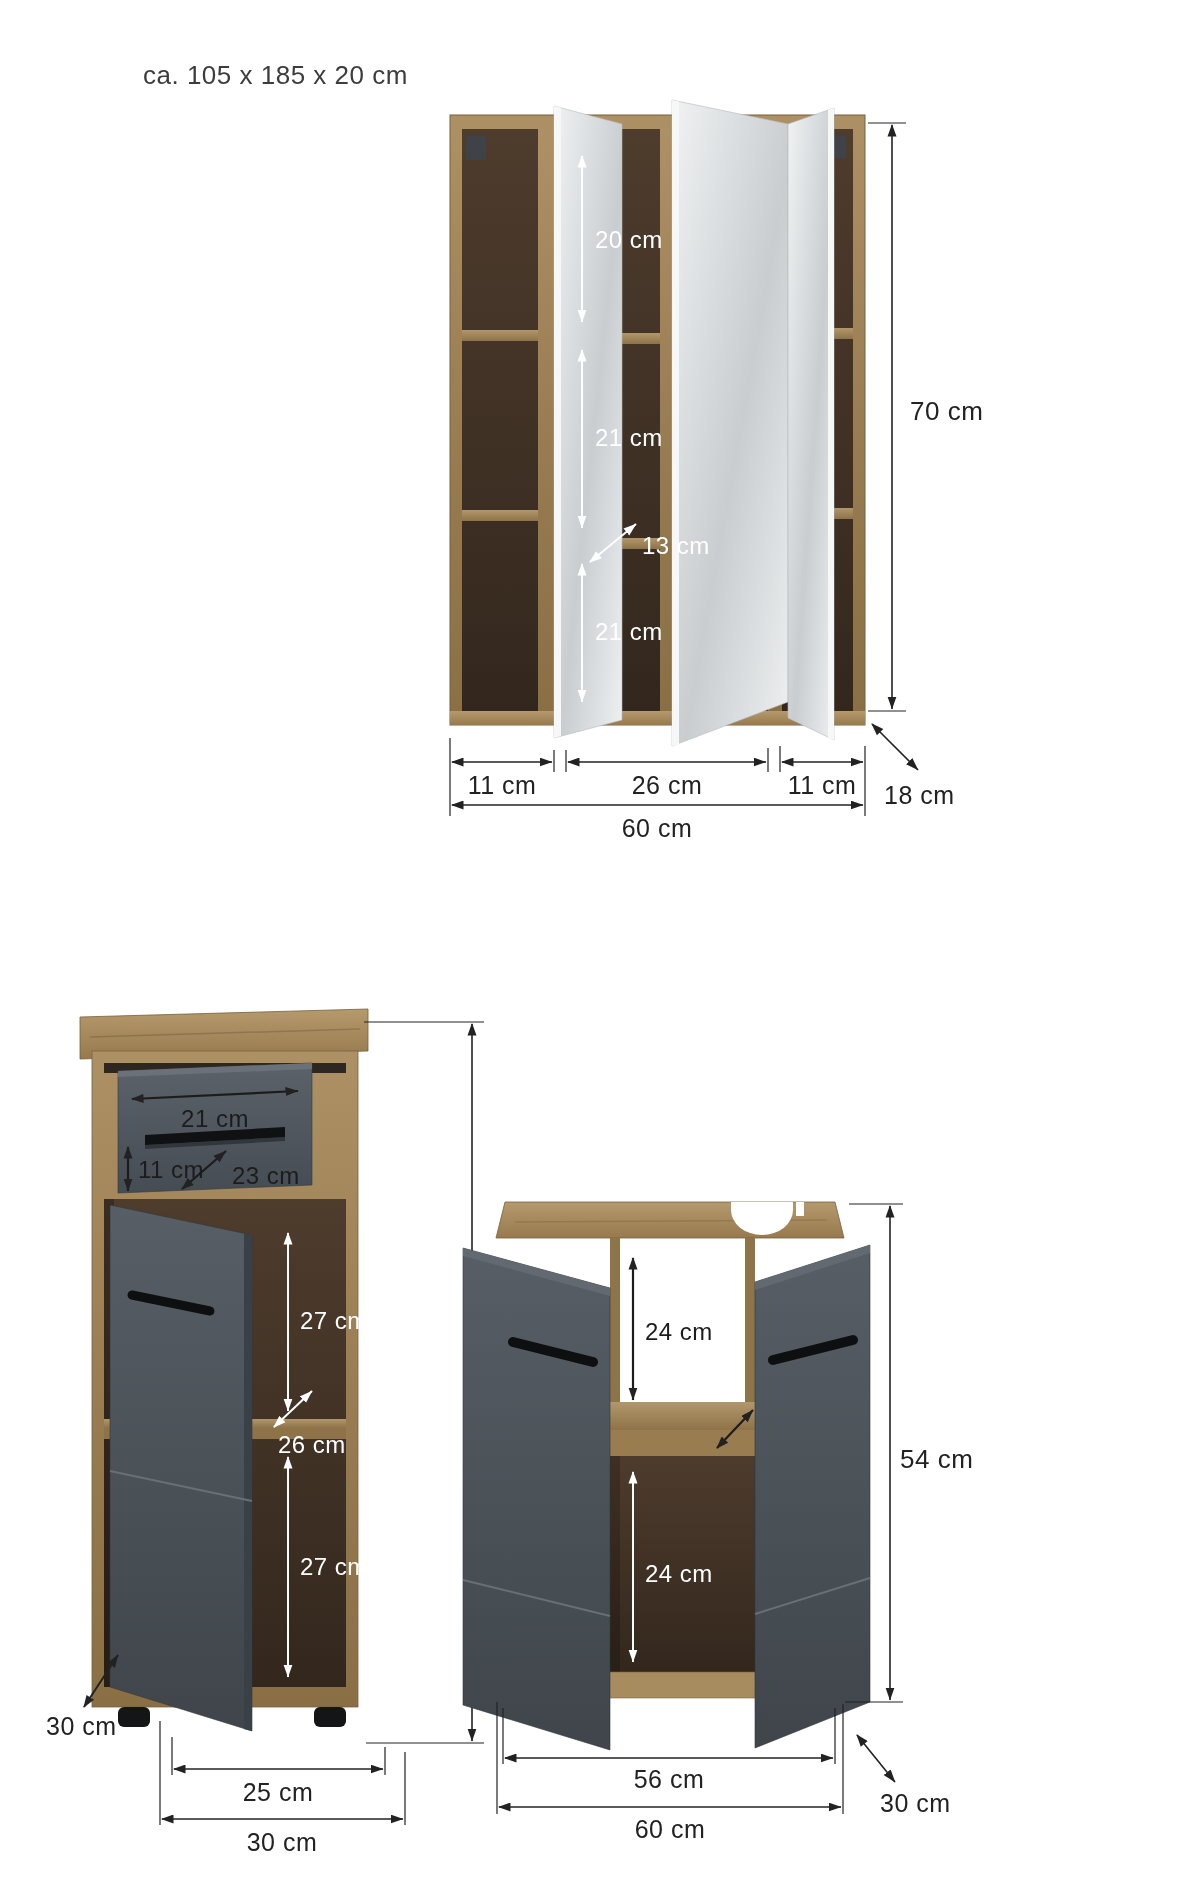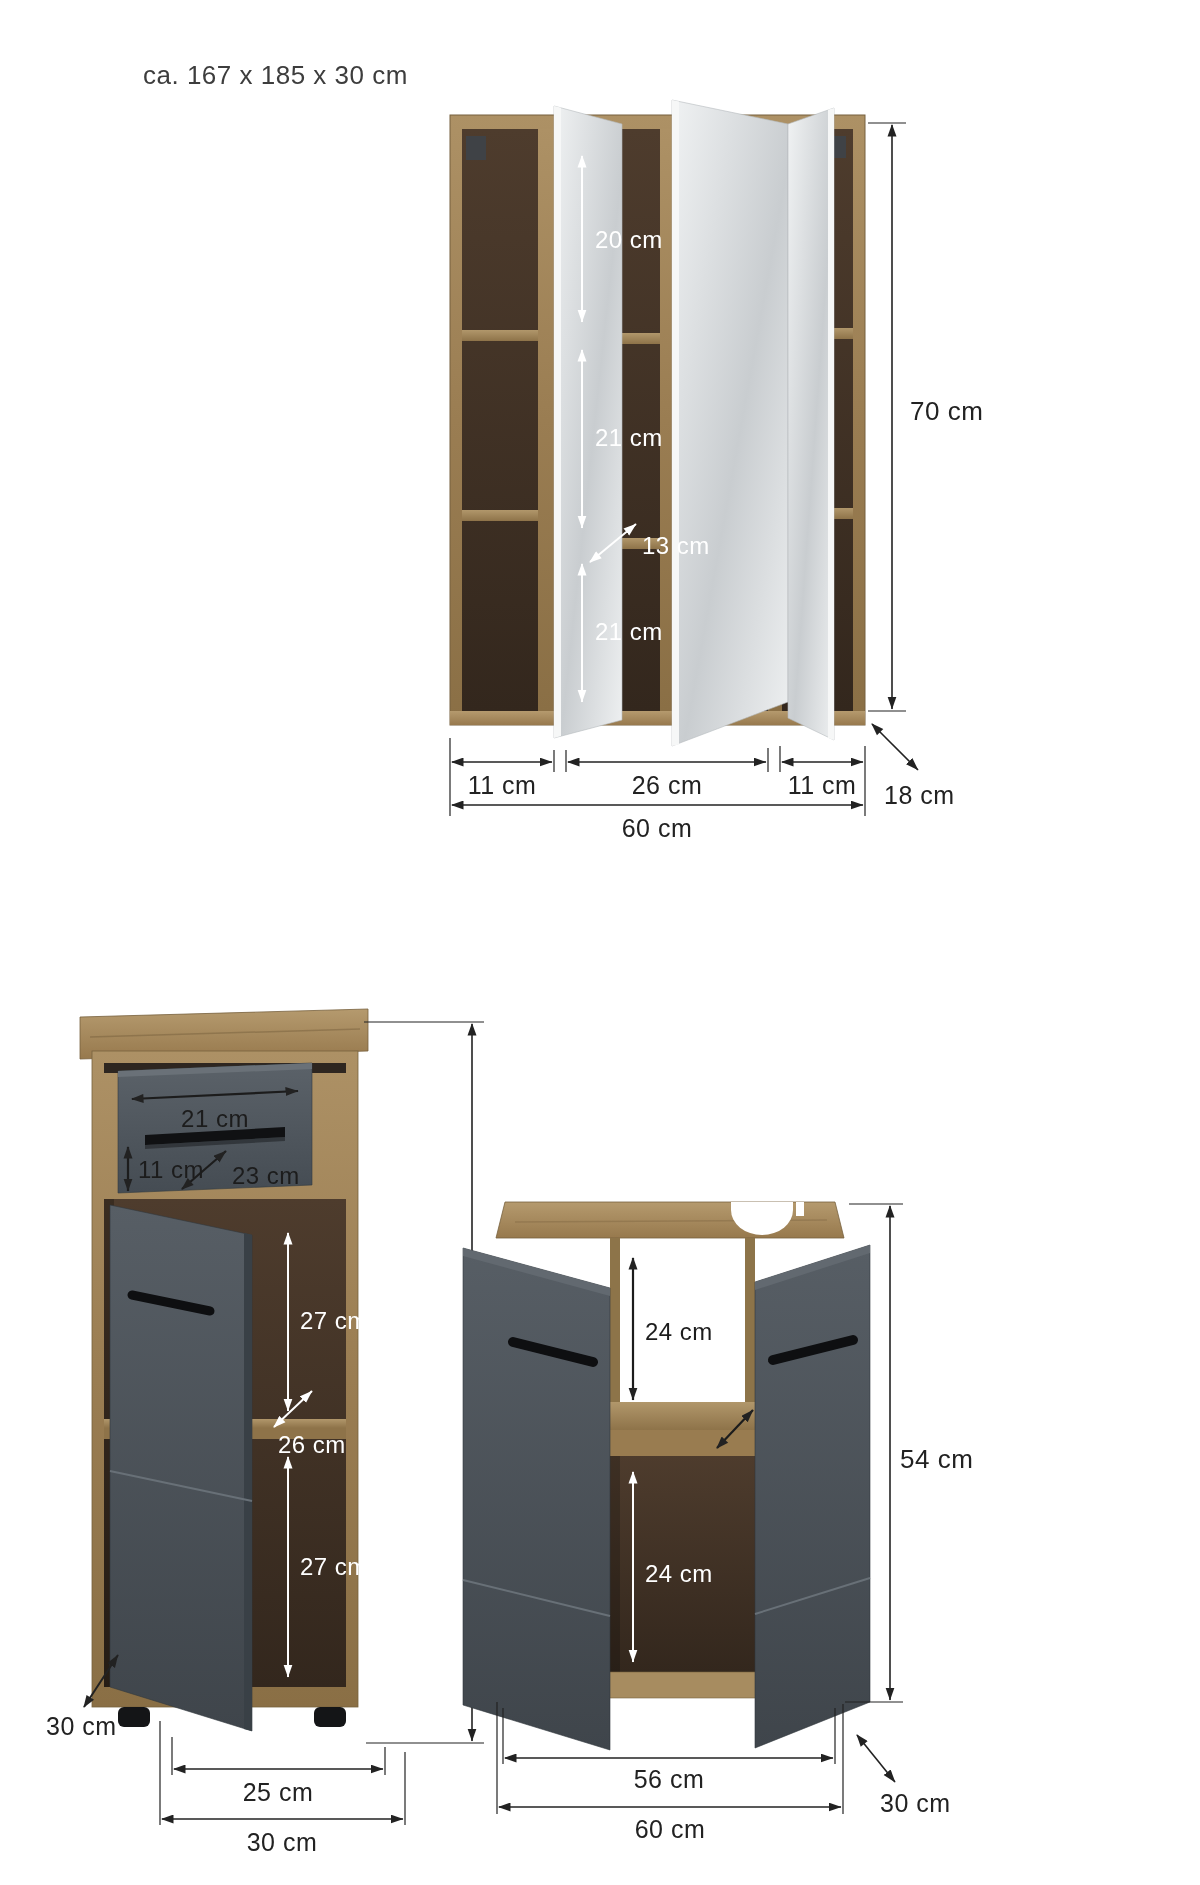--- a/index.html
+++ b/index.html
@@ -8,21 +8,21 @@
   .title{position:absolute;left:143px;top:60px;font-size:26px;color:#3d3d3d;letter-spacing:.5px;}
   svg text{font-family:"Liberation Sans",sans-serif;letter-spacing:.5px;}
   .dimtxt{fill:#222222;font-size:25px;}
   .dimtxt-lg{fill:#222222;font-size:26px;}
   .whitetxt{fill:#ffffff;font-size:24px;}
   .darktxt{fill:#1c1c1c;font-size:24px;}
 </style>
 </head>
 <body>
 
-<div class="title">ca. 167 x 185 x 30 cm</div>
+<div class="title">ca. 105 x 185 x 20 cm</div>
 
 <svg class="fig" style="left:420px;top:90px" width="760" height="770" viewBox="0 0 760 770">
   <defs>
     <linearGradient id="gWood" x1="0" y1="0" x2="0" y2="1">
       <stop offset="0" stop-color="#ad9165"></stop>
         <stop offset=".5" stop-color="#9a7d52"></stop>
         <stop offset="1" stop-color="#8a6f45"></stop>
     </linearGradient>
     <linearGradient id="gWoodTop" x1="0" y1="0" x2="0" y2="1">
       <stop offset="0" stop-color="#b59a6e"></stop>

